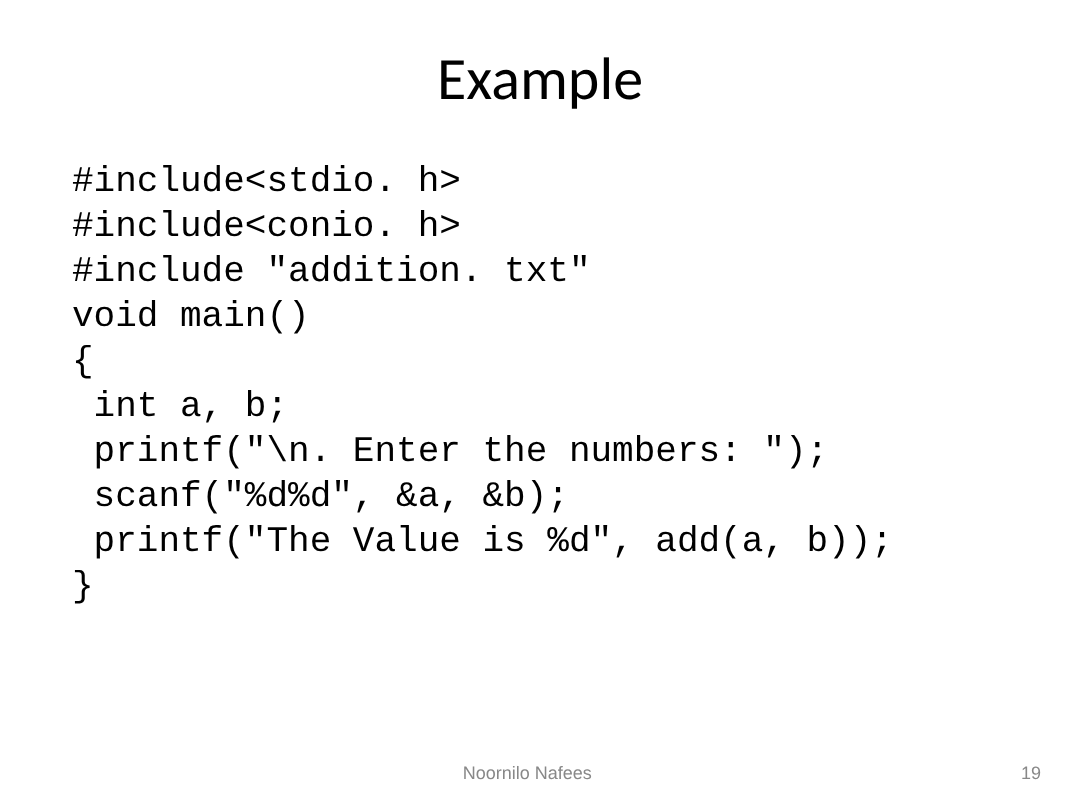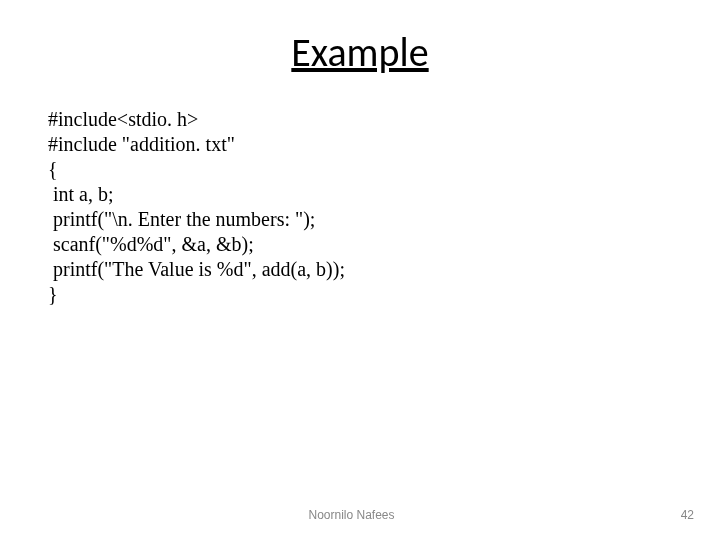--- a/index.html
+++ b/index.html
@@ -15,27 +15,26 @@
       position: relative;
       overflow: hidden;
     }
     .title {
       font-family: Calibri, Arial, sans-serif;
       font-size: 40px;
       color: #000000;
       text-align: center;
       margin-top: 28px;
       font-weight: 400;
-      text-decoration: underline;
     }
     .code-block {
       margin-top: 30px;
       margin-left: 48px;
-      font-family: Liberation Serif, serif;
-      font-size: 20px;
+      font-family: Liberation Mono, monospace;
+      font-size: 24px;
       color: #000000;
       line-height: 1.25;
     }
     .code-line {
       white-space: pre;
     }
     .footer-author {
       position: absolute;
       bottom: 18px;
       left: 0;
@@ -52,23 +51,25 @@
       color: #888888;
     }
   </style>
 </head>
 <body>
 
 <h1 class="title">Example</h1>
 
 <div class="code-block">
   <div class="code-line">#include&lt;stdio. h&gt;</div>
+  <div class="code-line">#include&lt;conio. h&gt;</div>
   <div class="code-line">#include "addition. txt"</div>
+  <div class="code-line">void main()</div>
   <div class="code-line">{</div>
   <div class="code-line"> int a, b;</div>
   <div class="code-line"> printf("\n. Enter the numbers: ");</div>
   <div class="code-line"> scanf("%d%d", &amp;a, &amp;b);</div>
   <div class="code-line"> printf("The Value is %d", add(a, b));</div>
   <div class="code-line">}</div>
 </div>
 
 <div class="footer-author">Noornilo Nafees</div>
-<div class="footer-page">42</div>
+<div class="footer-page">19</div>
 
 </body></html>

